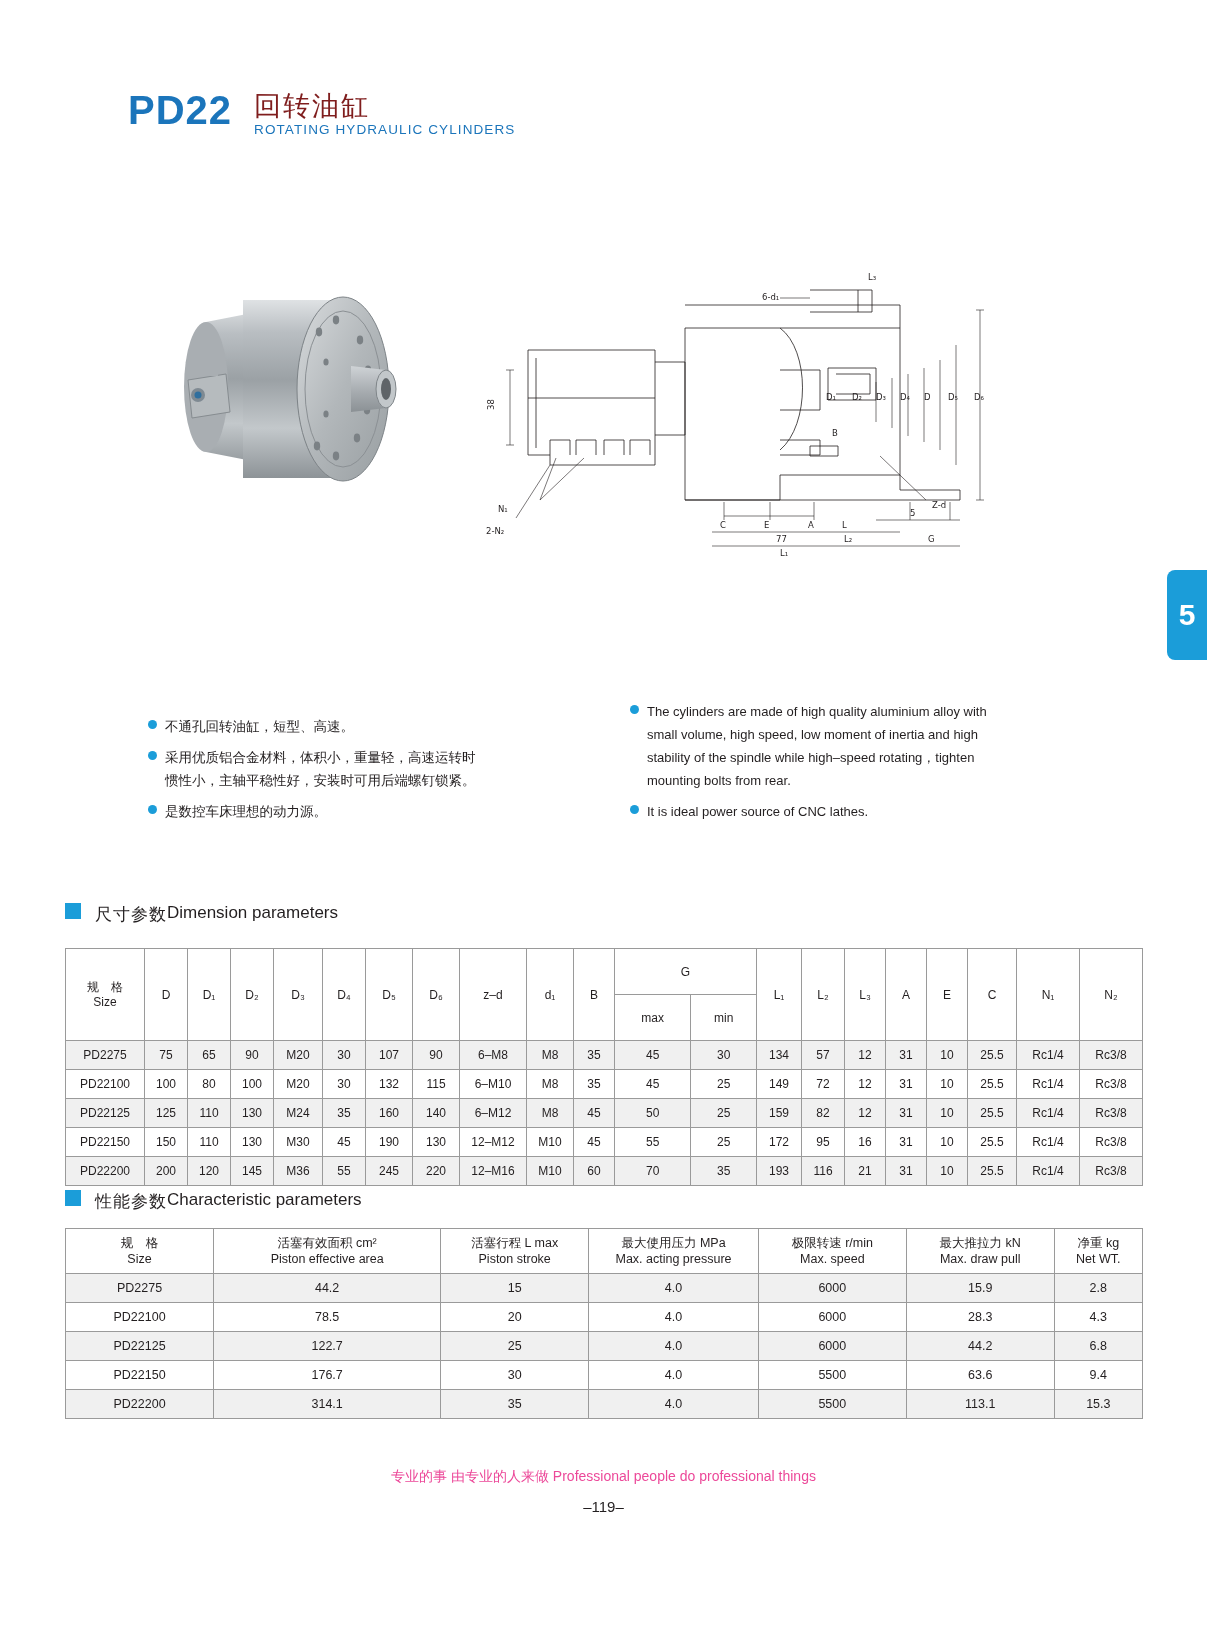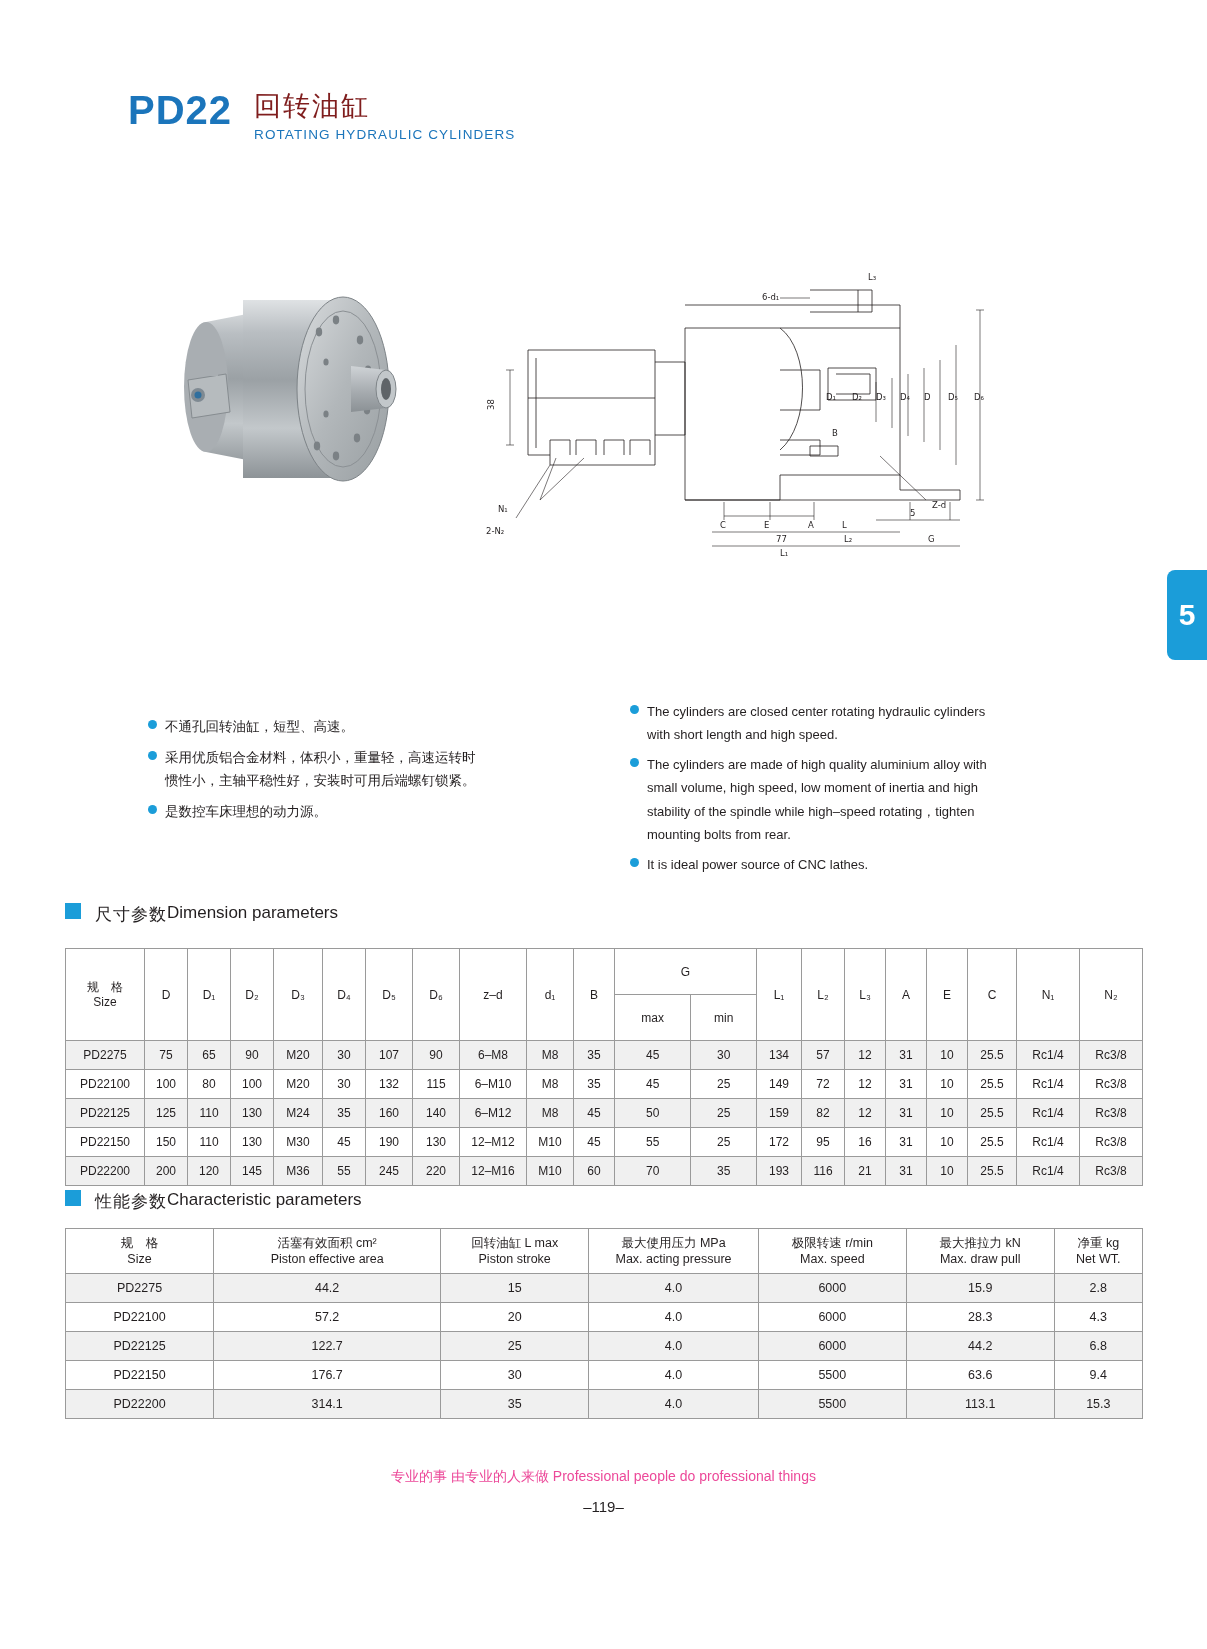--- a/index.html
+++ b/index.html
@@ -12,21 +12,21 @@
     overflow:hidden;
   }
   
   .header{position:absolute;left:128px;top:90px;display:flex;align-items:flex-start;}
   .model{
     font-size:40px;font-weight:bold;color:#1b75bb;letter-spacing:1px;
     line-height:1;font-family:Liberation Sans, sans-serif;
   }
   .title-block{margin-left:22px;padding-top:2px;}
   .title-cn{font-size:27px;color:#7f1d1d;letter-spacing:2px;line-height:1.1;}
-  .title-en{font-size:13.5px;color:#1b75bb;letter-spacing:1.1px;margin-top:5px;}
+  .title-en{font-size:13.5px;color:#1b75bb;letter-spacing:1.1px;}
 
   
   .page-tab{
     position:absolute;right:0;top:570px;width:40px;height:90px;
     background:#1b9dd9;border-radius:8px 0 0 8px;
     color:#fff;font-size:30px;font-weight:bold;
     display:flex;align-items:center;justify-content:center;
   }
 
   
@@ -251,24 +251,20 @@
   </div>
   <div class="bullet">
     <div class="dot"></div>
     <div class="btext-cn">是数控车床理想的动力源。</div>
   </div>
 </div>
 
 <div class="bullets-en">
   <div class="bullet">
     <div class="dot"></div>
-    <div class="btext-en">The cylinders are closed center rotating hydraulic cylinders with short length and high speed.</div>
-  </div>
-  <div class="bullet">
-    <div class="dot"></div>
     <div class="btext-en">The cylinders are made of high quality aluminium alloy with small volume, high speed, low moment of inertia and high stability of the spindle while high–speed rotating，tighten mounting bolts from rear.</div>
   </div>
   <div class="bullet">
     <div class="dot"></div>
     <div class="btext-en">It is ideal power source of CNC lathes.</div>
   </div>
 </div>
 
 <div class="section" style="left:65px;top:903px;">
   <div class="sq"></div>
@@ -435,21 +431,21 @@
 <table class="char-table">
   <thead>
     <tr>
       <th style="width:148px">
         <span>规　格</span><br><span>Size</span>
       </th>
       <th style="width:228px">
         <span>活塞有效面积 cm²</span><br><span>Piston effective area</span>
       </th>
       <th style="width:148px">
-        <span>回转油缸 L max</span><br><span>Piston stroke</span>
+        <span>活塞行程 L max</span><br><span>Piston stroke</span>
       </th>
       <th style="width:170px">
         <span>最大使用压力 MPa</span><br><span>Max. acting pressure</span>
       </th>
       <th style="width:148px">
         <span>极限转速 r/min</span><br><span>Max. speed</span>
       </th>
       <th style="width:148px">
         <span>最大推拉力 kN</span><br><span>Max. draw pull</span>
       </th>
@@ -463,21 +459,21 @@
       <td>PD2275</td>
       <td>44.2</td>
       <td>15</td>
       <td>4.0</td>
       <td>6000</td>
       <td>15.9</td>
       <td>2.8</td>
     </tr>
     <tr>
       <td>PD22100</td>
-      <td>57.2</td>
+      <td>78.5</td>
       <td>20</td>
       <td>4.0</td>
       <td>6000</td>
       <td>28.3</td>
       <td>4.3</td>
     </tr>
     <tr>
       <td>PD22125</td>
       <td>122.7</td>
       <td>25</td>

